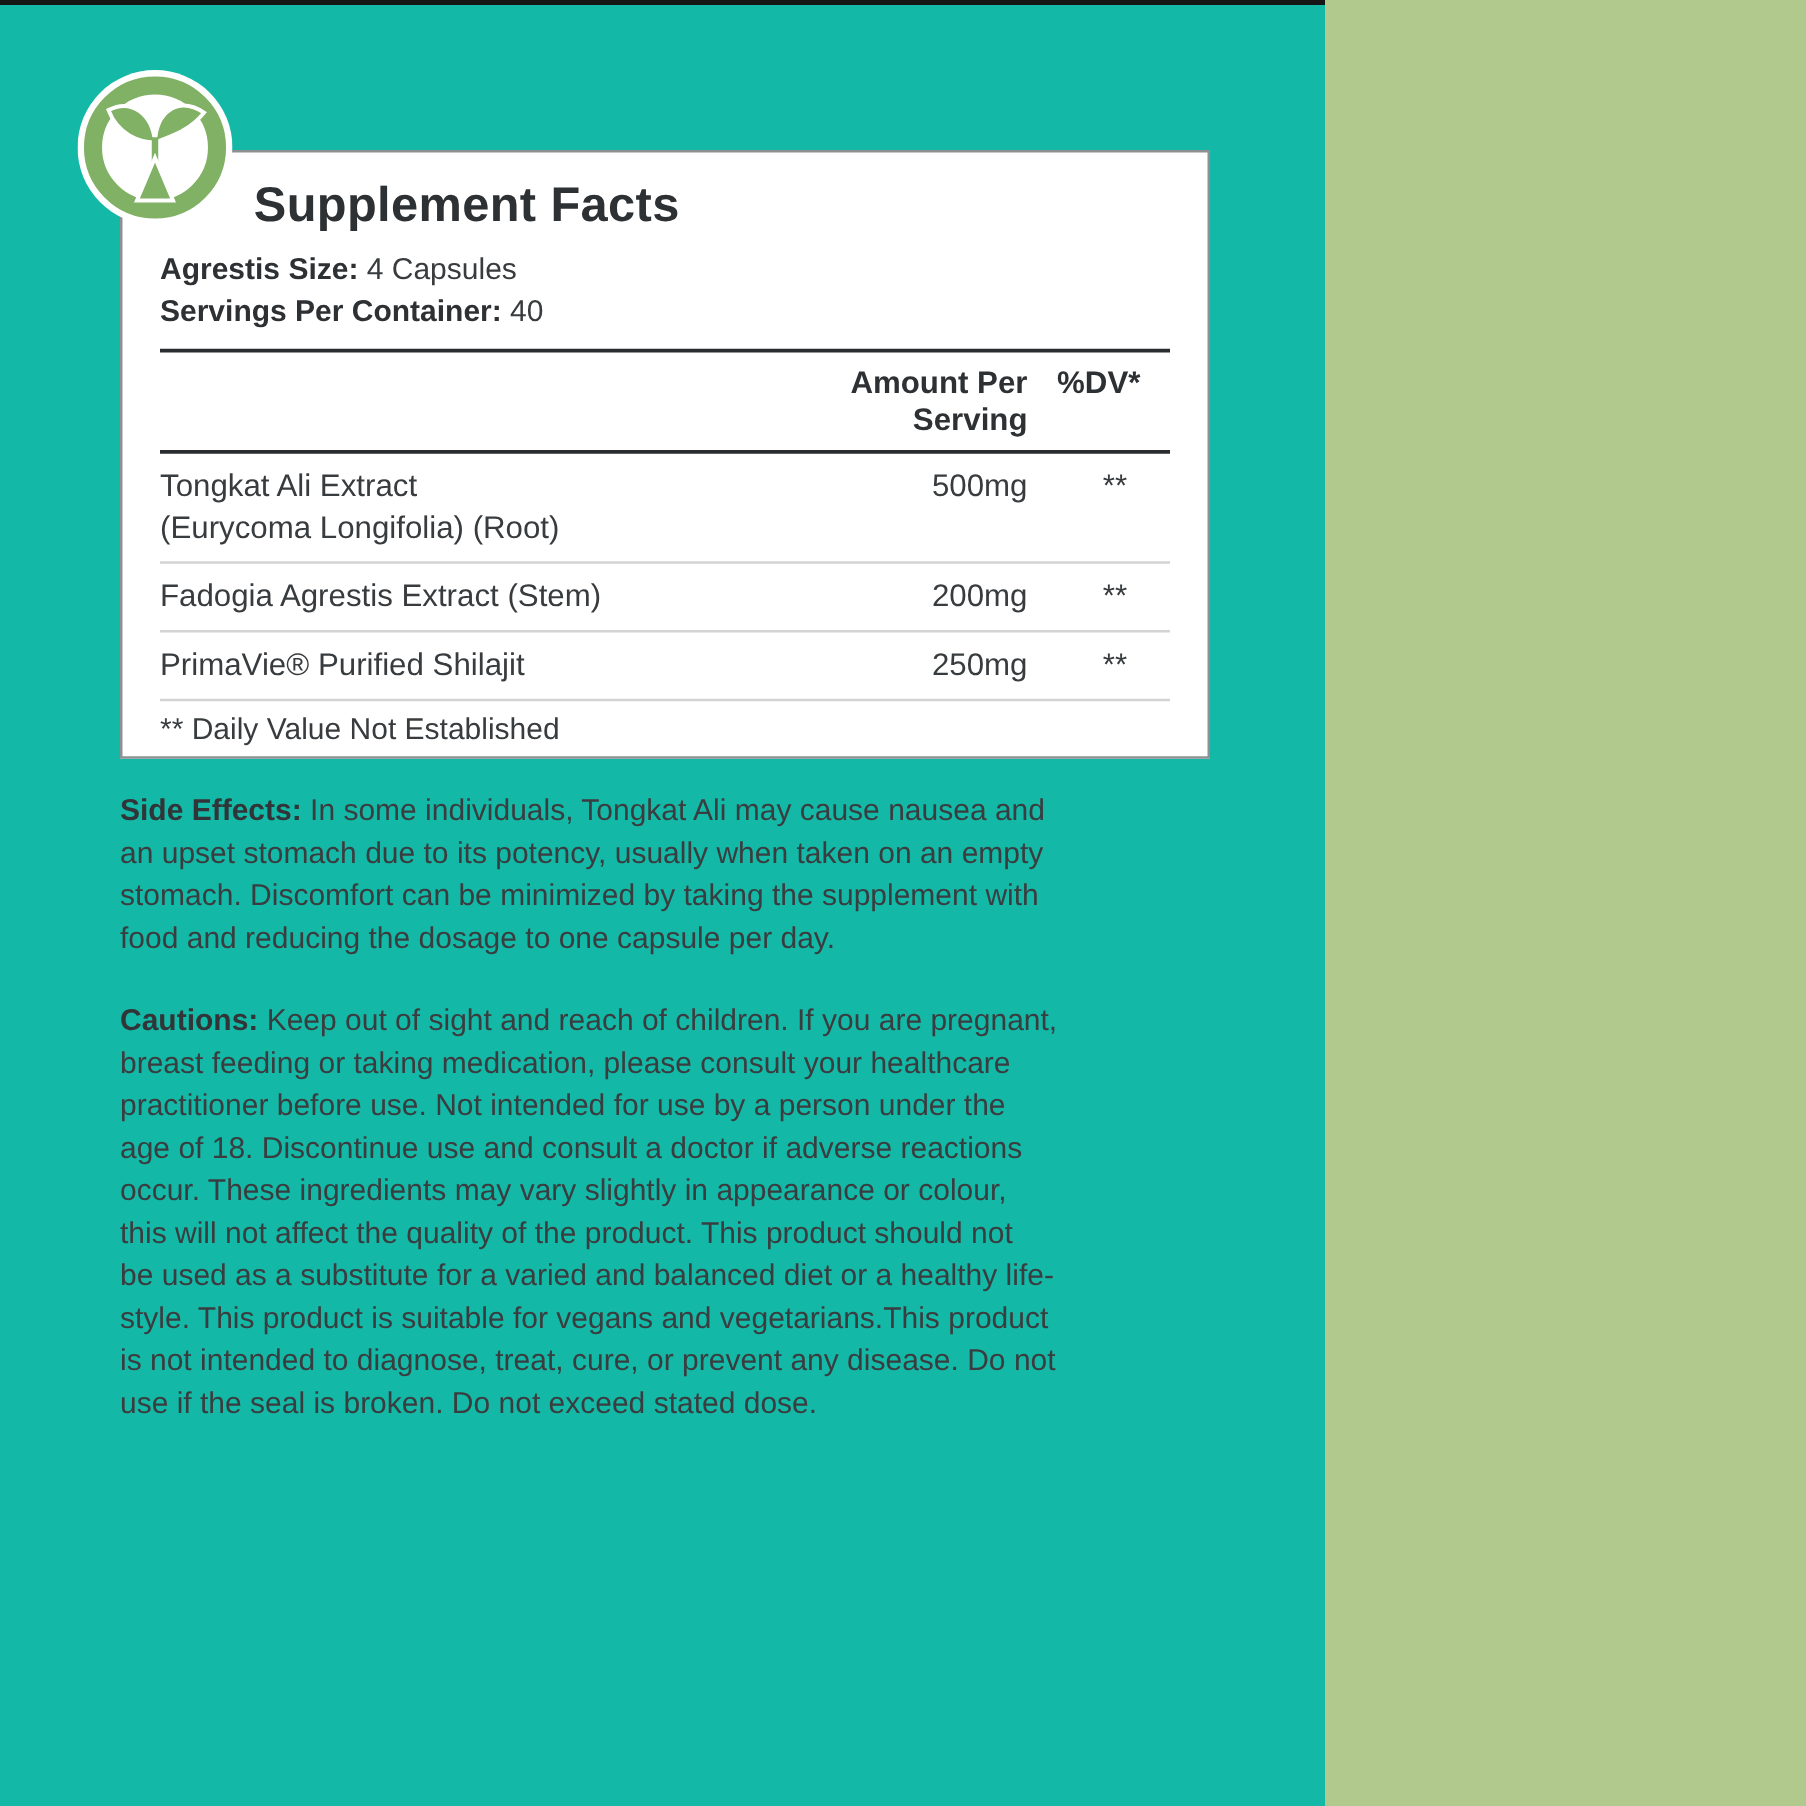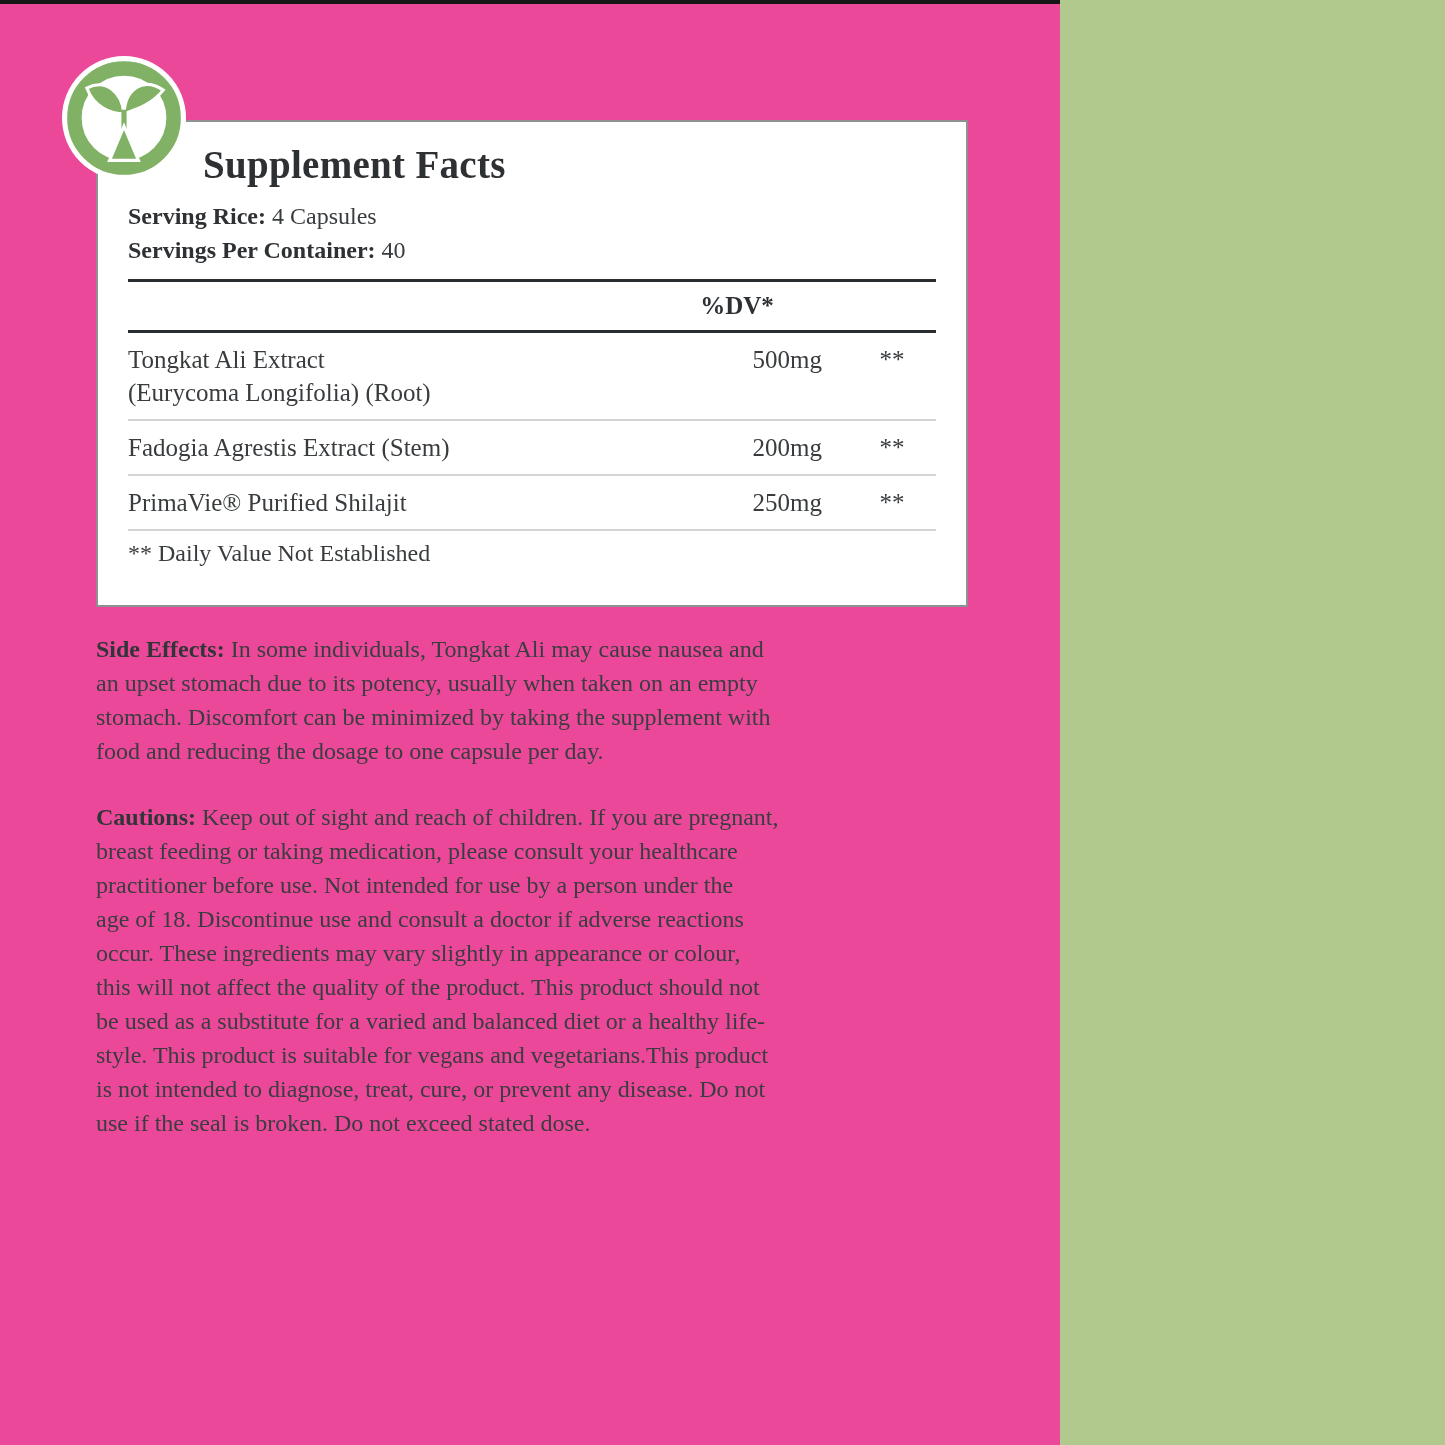--- a/index.html
+++ b/index.html
@@ -1,18 +1,18 @@
 <!DOCTYPE html>
 <html><head>
 <meta charset="utf-8">
 <style>
   html,body{margin:0;padding:0;}
   .page{
-    position:relative;width:1445px;height:1445px;background:#ec4899;
-    font-family:Liberation Serif, serif;overflow:hidden;
+    position:relative;width:1445px;height:1445px;background:#14b8a6;
+    font-family:Liberation Sans, sans-serif;overflow:hidden;
     color:#3a3d3f;
   }
   .top-bar{position:absolute;left:0;top:0;width:1060px;height:4px;}
   .green-band{position:absolute;left:1060px;top:0;width:385px;height:1445px;}
 
   .facts-box{
     position:absolute;left:96px;top:120px;width:872px;height:487px;
     border:2px solid #8e9092;box-sizing:border-box;
     padding:16px 30px 0 30px;background:#ffffff;
   }
@@ -68,31 +68,32 @@
         <path d="M60 56 C 48 56, 31 50, 24 31 C 42 22, 58 34, 60 56 Z" stroke="#ffffff" stroke-width="3" style="fill: rgb(128, 177, 100);"></path>
         <path d="M60 56 C 70 52, 86 48, 98 33 C 78 20, 61 32, 60 56 Z" stroke="#ffffff" stroke-width="3" style="fill: rgb(128, 177, 100);"></path>
         <path d="M60 52 L60 76" fill="none" stroke-width="5" style="stroke: rgb(128, 177, 100);"></path>
         <path d="M60 68 L46 101 L74 101 Z" stroke="#ffffff" stroke-width="3" style="fill: rgb(128, 177, 100);"></path>
       </svg>
     </div>
 
     <div class="facts-title">Supplement Facts</div>
 
     <div class="serving-line">
-      <b>Serving Rice:</b>
+      <b>Agrestis Size:</b>
       <span>4 Capsules</span>
     </div>
 
     <div class="serving-line">
       <b>Servings Per Container:</b>
       <span>40</span>
     </div>
 
     <div class="t-head">
       <span class="cell-name"></span>
+      <span class="cell-amount">Amount Per Serving</span>
       <span class="cell-dv">%DV*</span>
     </div>
 
     <div class="t-row">
       <span class="cell-name">Tongkat Ali Extract
 (Eurycoma Longifolia) (Root)</span>
       <span class="cell-amount">500mg</span>
       <span class="cell-dv">**</span>
     </div>
 

